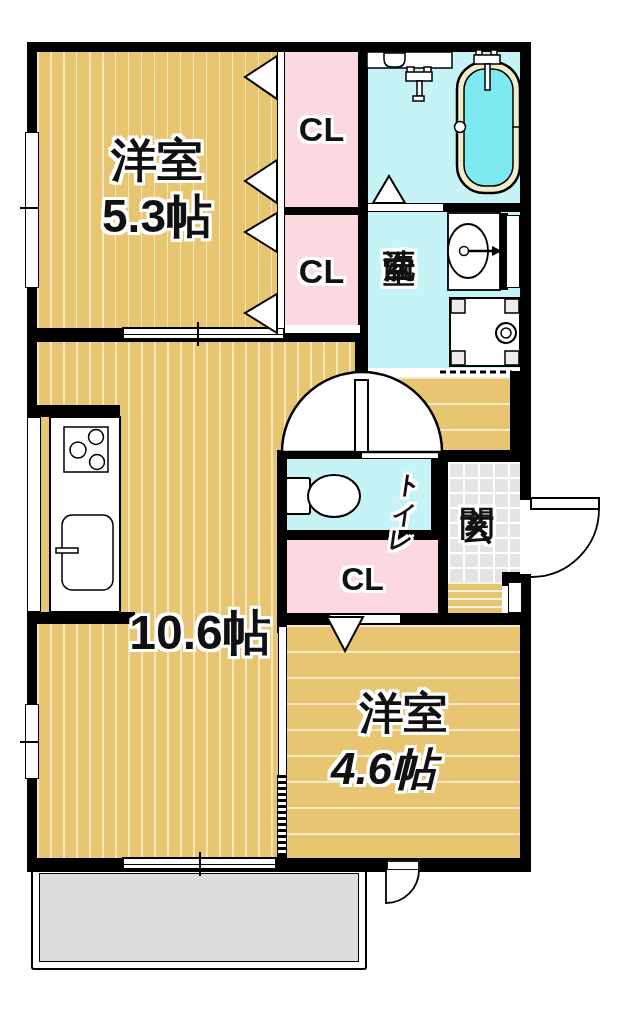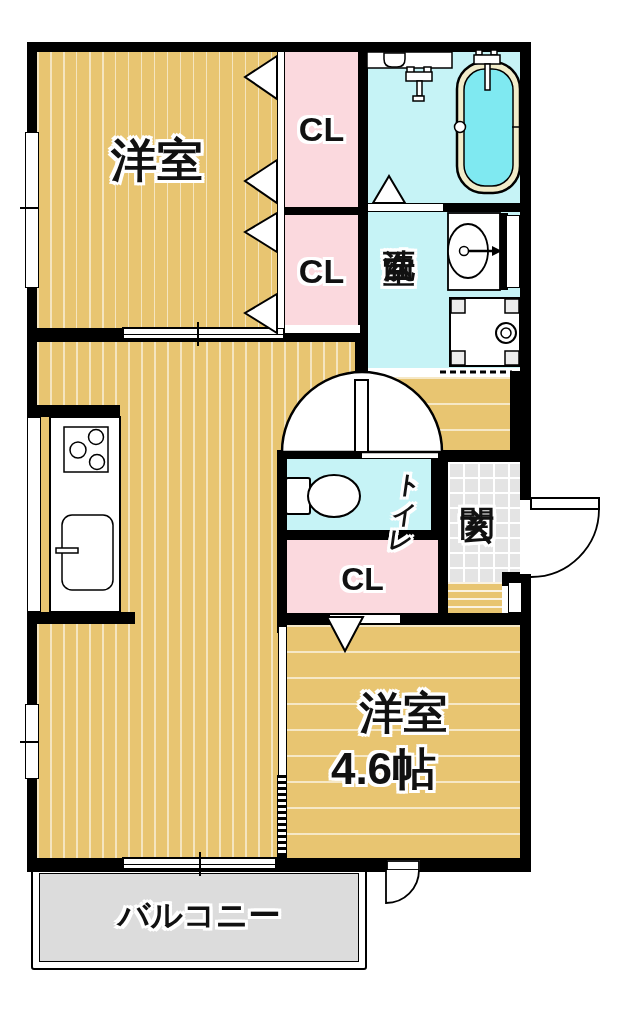--- a/index.html
+++ b/index.html
@@ -175,22 +175,23 @@
 
     <line x1="20" y1="208" x2="39" y2="208" stroke="#000" stroke-width="2"></line>
     <line x1="20" y1="742" x2="39" y2="742" stroke="#000" stroke-width="2"></line>
     <line x1="198" y1="322" x2="198" y2="346" stroke="#000" stroke-width="2"></line>
     <line x1="200" y1="852" x2="200" y2="876" stroke="#000" stroke-width="2"></line>
 
     <line x1="440" y1="372" x2="512" y2="372" stroke="#000" stroke-width="3" stroke-dasharray="6 4"></line>
   </svg>
 
   <div class="lbl" style="left:37px;top:136px;width:240px;font-size:46px;">洋室</div>
+  <div class="lbl" style="left:37px;top:192px;width:240px;font-size:46px;">5.3帖</div>
   <div class="lbl" style="left:285px;top:112px;width:73px;font-size:34px;">CL</div>
   <div class="lbl" style="left:285px;top:254px;width:73px;font-size:34px;">CL</div>
   <div class="lbl vlbl" style="left:382px;top:224px;font-size:32px;">洗面室</div>
   <div class="lbl vlbl" style="left:394px;top:456px;font-size:25px;transform:skewX(-8deg);letter-spacing:0;">トイレ</div>
   <div class="lbl vlbl" style="left:459px;top:480px;font-size:34px;letter-spacing:0;">玄関</div>
   <div class="lbl" style="left:287px;top:563px;width:151px;font-size:32px;">CL</div>
+  <div class="lbl" style="left:60px;top:608px;width:280px;font-size:48px;">10.6帖</div>
   <div class="lbl" style="left:287px;top:690px;width:233px;font-size:44px;">洋室</div>
-  <div class="lbl" style="left:287px;top:746px;width:193px;font-size:44px;">4.6帖</div>
-  <div class="lbl" style="left:40px;top:899px;width:318px;font-size:32px;">バルコニー</div>
+  <div class="lbl" style="left:287px;top:746px;width:193px;font-size:44px;font-style:italic;">4.6帖</div>
 </div>
 
 </body></html>

